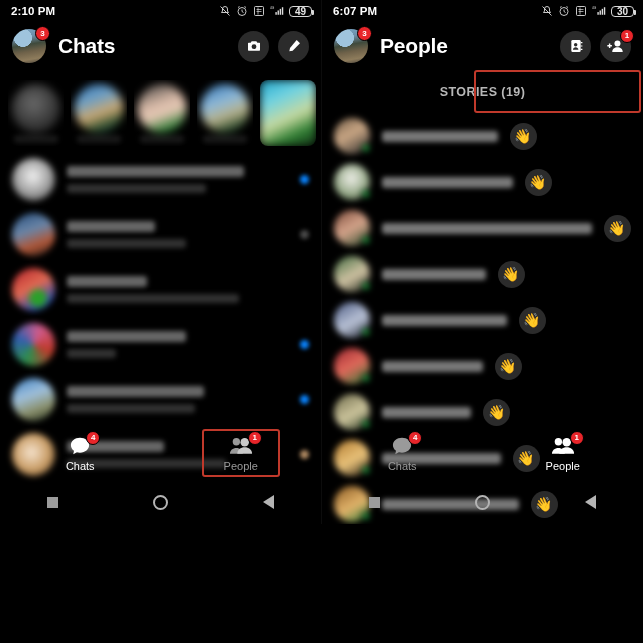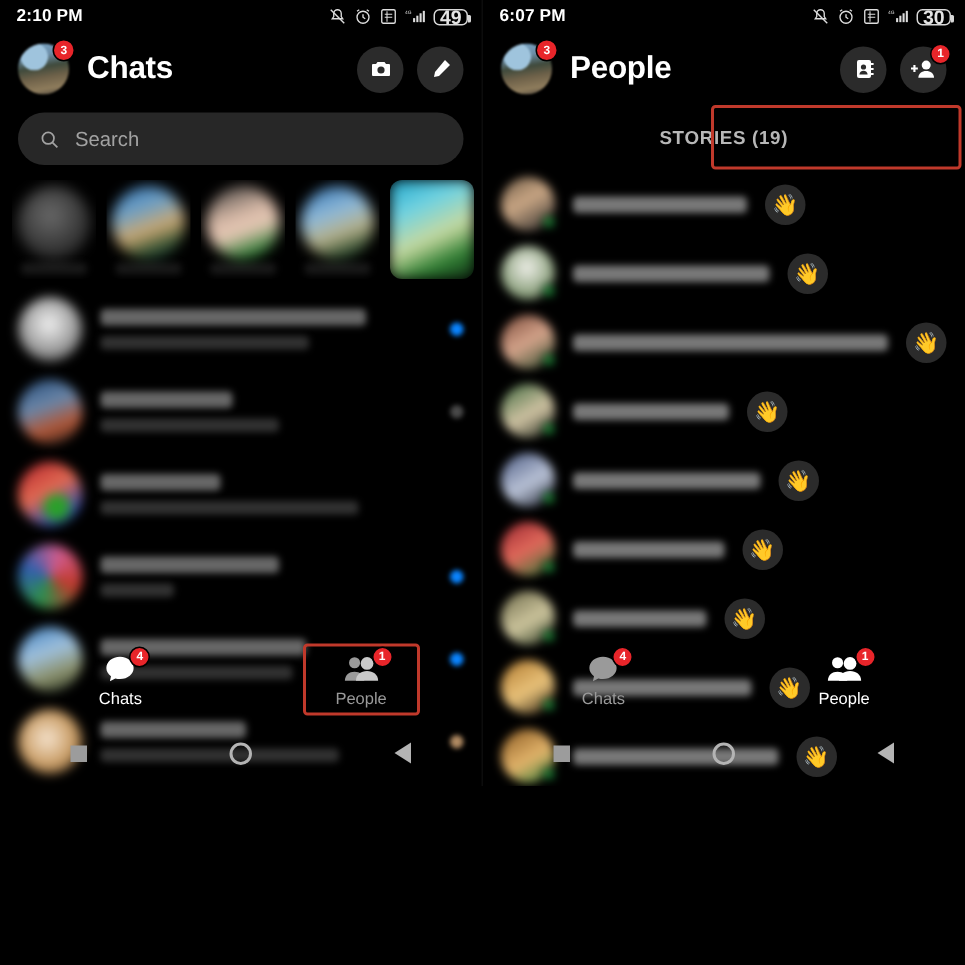--- a/index.html
+++ b/index.html
@@ -19,21 +19,21 @@
     height: 22px; display: flex; align-items: center;
     justify-content: space-between; padding: 0 9px 0 11px;
   }
   .clock { color: #fff; font-size: 11.5px; font-weight: bold; letter-spacing: .1px; }
   .sysicons { display: flex; align-items: center; gap: 5px; }
   .sysicons svg { display: block; }
   .battery {
     border: 1.3px solid #d8d8d8; border-radius: 4px;
     padding: 0 3px; height: 11px; min-width: 23px;
     display: flex; align-items: center; justify-content: center;
-    color: #e4e4e4; font-size: 13px; font-weight: bold; position: relative;
+    color: #e4e4e4; font-size: 10px; font-weight: bold; position: relative;
   }
   .battery::after {
     content: ""; position: absolute; right: -3px; top: 3px;
     width: 2px; height: 5px; background: #d8d8d8; border-radius: 0 1px 1px 0;
   }
 
   
   .appbar { height: 48px; display: flex; align-items: center; padding: 0 12px; gap: 12px; }
   .avatar-wrap { position: relative; width: 34px; height: 34px; flex: 0 0 auto; }
   .avatar {
@@ -199,27 +199,20 @@
           </svg>
         </div>
         <div class="circ-btn">
           <svg width="16" height="16" viewBox="0 0 24 24">
             <path d="M16 3l5 5-11 11-5 1 1-5z" fill="#fff"></path>
           </svg>
         </div>
       </div>
     </div>
 
-    <div class="search">
-      <svg width="14" height="14" viewBox="0 0 24 24">
-        <circle cx="10.5" cy="10.5" r="6.6" fill="none" stroke="#a2a2a2" stroke-width="2"></circle>
-        <line x1="15.5" y1="15.5" x2="21" y2="21" stroke="#a2a2a2" stroke-width="2"></line>
-      </svg>
-      <span class="search-text">Search</span>
-    </div>
 
     <div class="stories">
       <div class="story s0">
           <div class="sc"></div>
           <div class="slabel"></div>
         </div>
       <div class="story s1">
           <div class="sc"></div>
           <div class="slabel"></div>
         </div>

